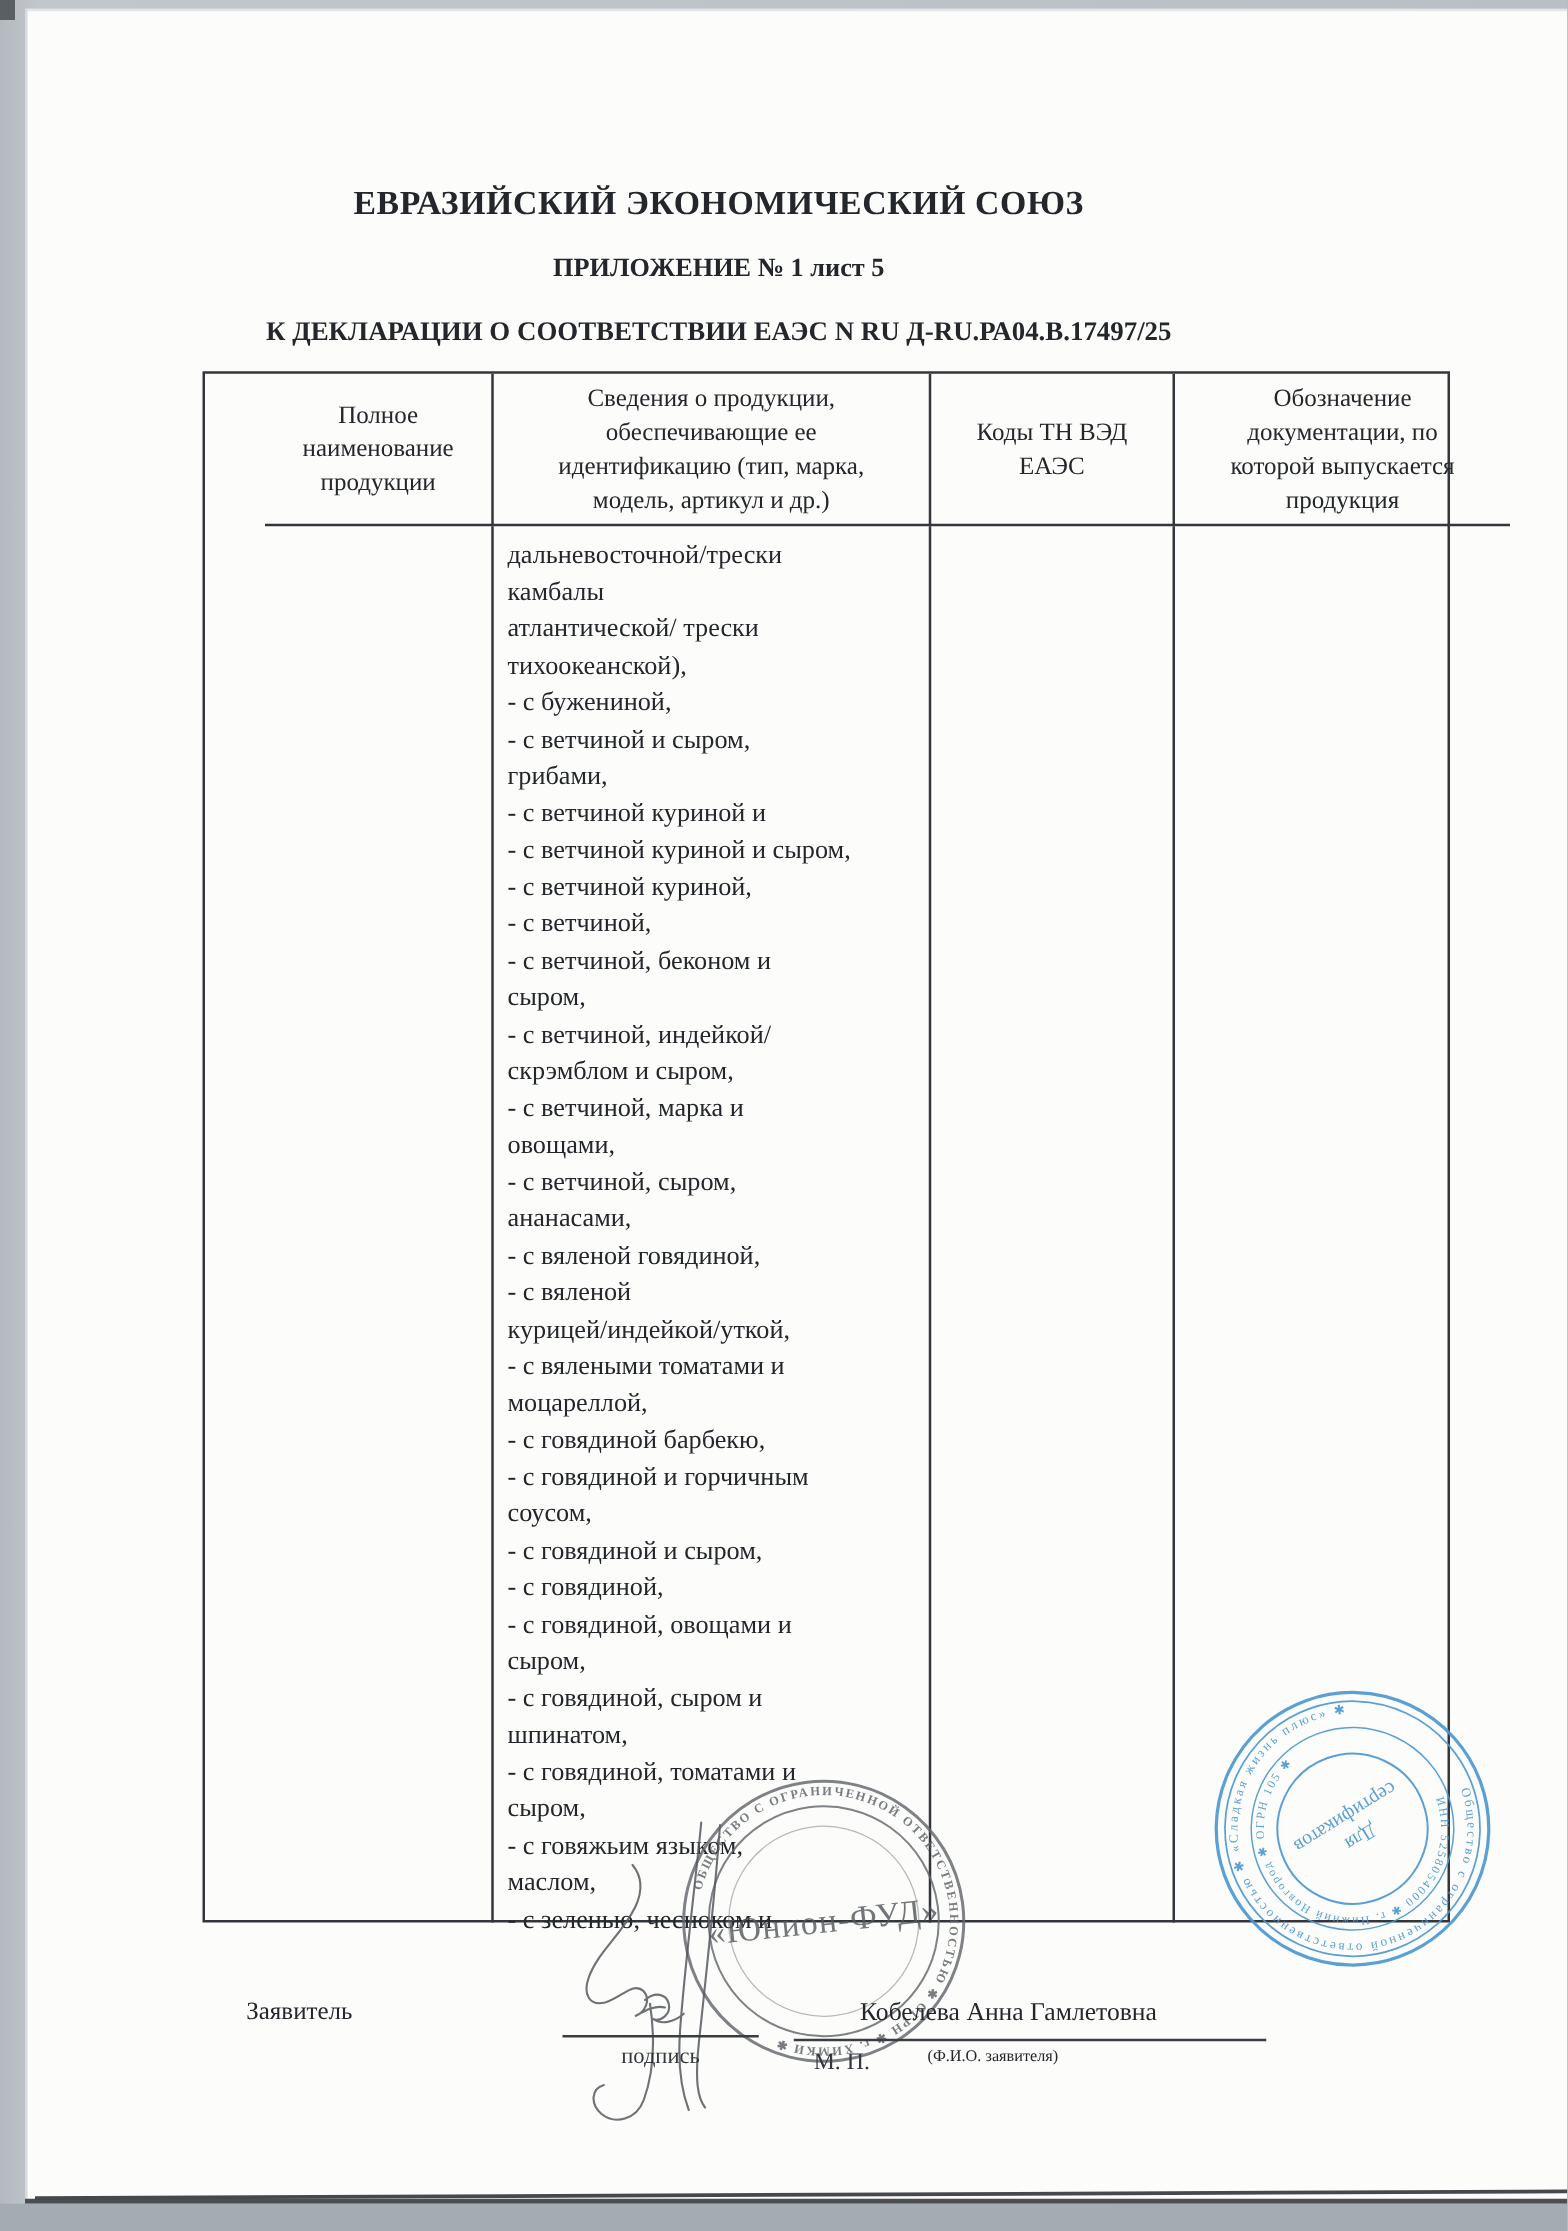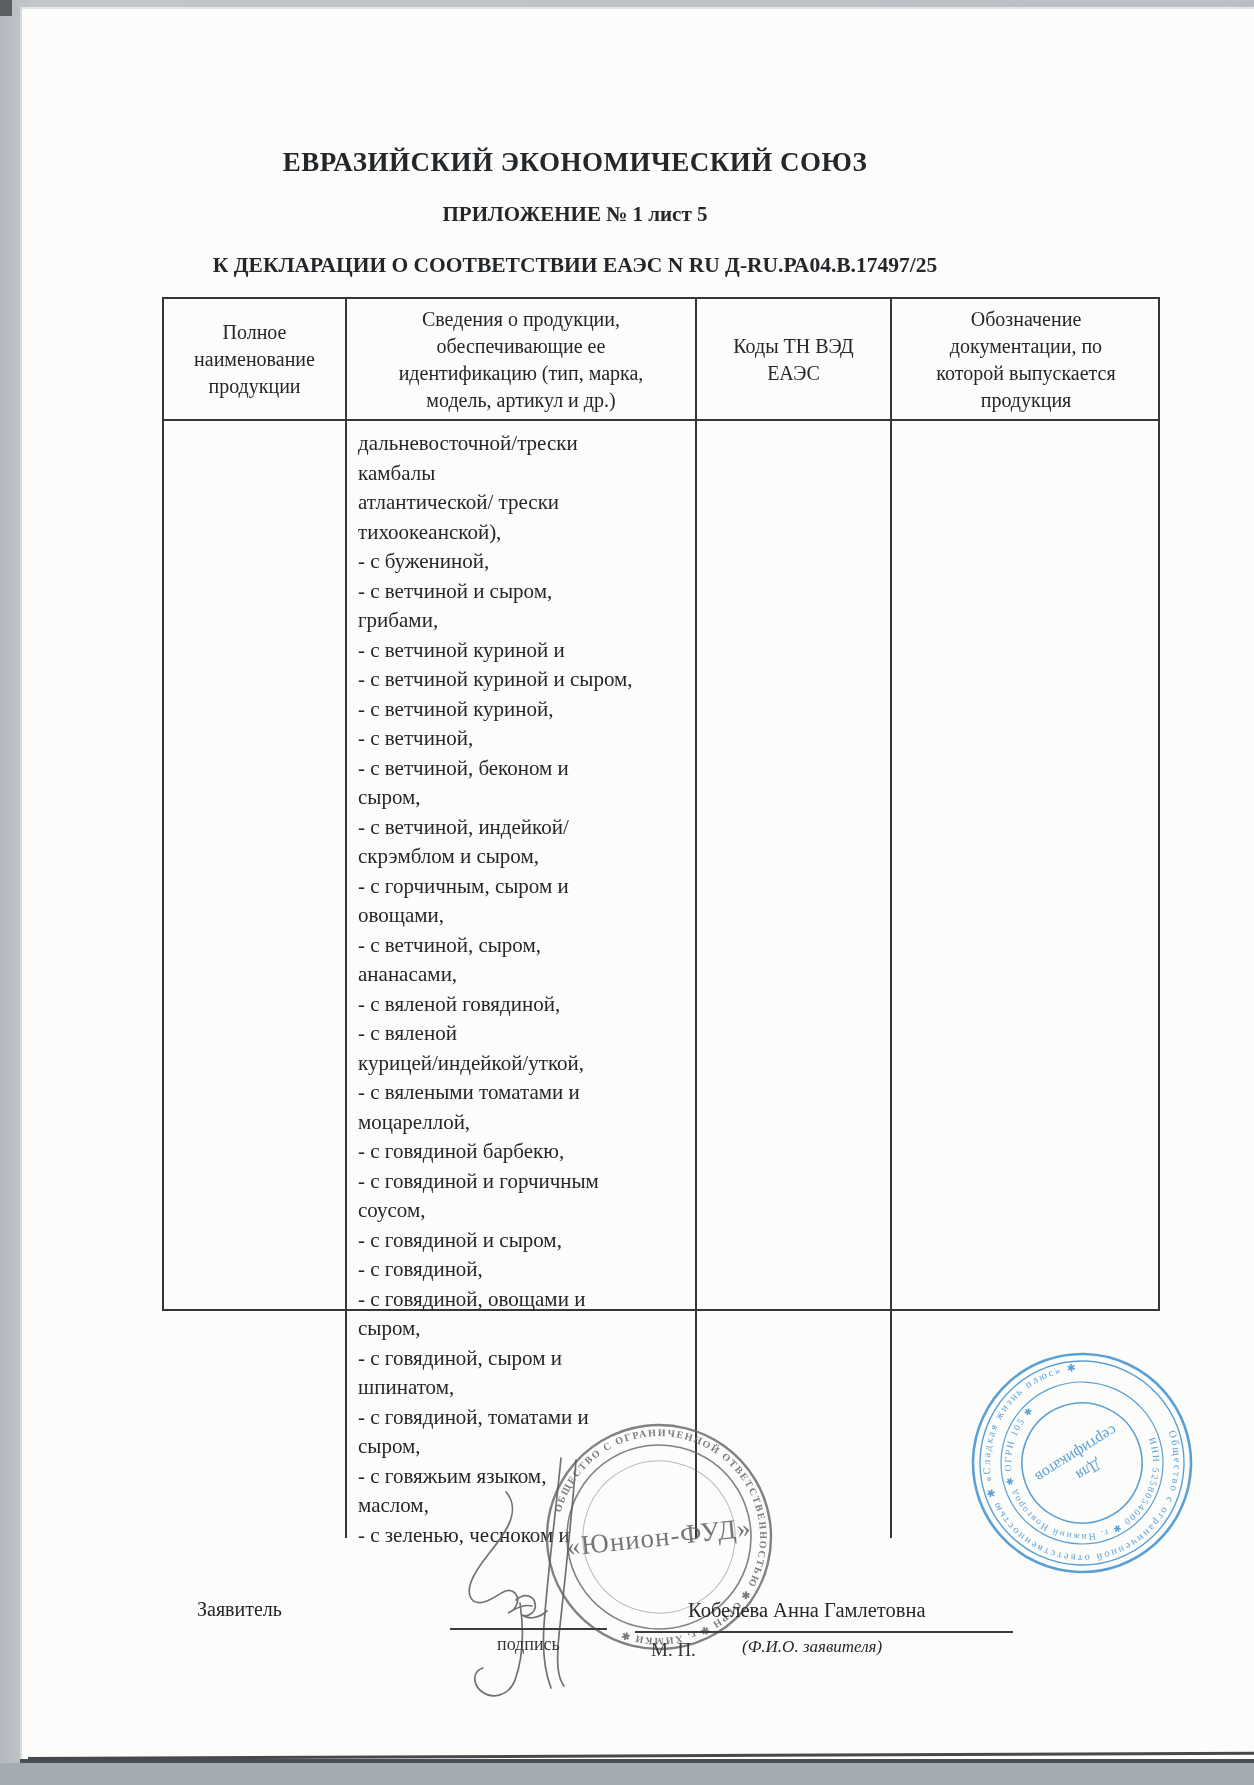--- a/index.html
+++ b/index.html
@@ -8,38 +8,38 @@
          font-family:"Liberation Serif","DejaVu Serif",serif;color:#23262b;}
   .paper{position:absolute;left:20px;top:7px;right:0;height:1752px;
          background:#fcfcfa;border-bottom:4px solid #4b4e52;
          box-shadow:inset 2px 0 0 #d8dbdd, inset 0 2px 0 #e3e5e6;}
   .scan-bottom{position:absolute;left:0;right:0;bottom:0;height:22px;background:#a4abb1;}
   .corner-mark{position:absolute;left:0;top:0;width:12px;height:16px;background:#5a5f64;}
   .titles{position:absolute;left:20px;top:0;width:1110px;text-align:center;}
   .t1{position:absolute;left:0;top:147px;width:100%;font-size:27px;font-weight:bold;letter-spacing:.5px;}
   .t2{position:absolute;left:0;top:202px;width:100%;font-size:21px;font-weight:bold;}
   .t3{position:absolute;left:0;top:253px;width:100%;font-size:21.5px;font-weight:bold;}
-  .doc-table{position:absolute;left:162px;top:297px;width:998px;height:1014px;
+  .doc-table{position:absolute;left:162px;top:297px;width:998px;height:1241px;
              border:2px solid #33363b;box-sizing:border-box;display:grid;
-             grid-template-columns:181px 350px 195px 270px;grid-template-rows:121px 1px 1117px;}
+             grid-template-columns:181px 350px 195px 270px;grid-template-rows:121px 1px 1117px;padding-left:48px;}
   .hcell{border-left:2px solid #33363b;display:flex;align-items:center;justify-content:center;
          text-align:center;font-size:20px;line-height:27px;white-space:pre-line;padding:2px 6px;box-sizing:border-box;}
   .hcell.first{border-left:none;}
   .hrule{grid-column:1 / 5;background:#33363b;height:2px;margin-top:-1px;}
   .bcell{border-left:2px solid #33363b;box-sizing:border-box;}
   .bcell.first{border-left:none;}
   .product-list{padding:8px 6px 0 11px;font-size:21px;line-height:29.5px;}
   .product-line{white-space:nowrap;}
   .sig-label{position:absolute;left:149px;top:1598px;font-size:20px;font-weight:normal;margin-left:48px;}
   .sig-line{position:absolute;left:450px;top:1628px;width:157px;height:2px;background:#3a3d42;}
   .sig-caption{position:absolute;left:497px;top:1634px;font-size:18px;color:#34373c;}
   .mp-caption{position:absolute;left:619px;top:1639px;font-size:19px;color:#34373c;margin-left:32px;}
   .name{position:absolute;left:688px;top:1599px;font-size:20.5px;}
   .name-line{position:absolute;left:635px;top:1631px;width:378px;height:2px;background:#3a3d42;}
-  .name-caption{position:absolute;left:742px;top:1637px;font-size:17px;font-style:italic;}
+  .name-caption{position:absolute;left:742px;top:1637px;font-size:13px;}
   .stamp{position:absolute;pointer-events:none;}
   .stamp-gray{left:505px;top:1383px;width:308px;height:308px;opacity:.82;}
   .stamp-blue{left:952px;top:1333px;width:260px;height:260px;opacity:.9;}
   .signature-svg{position:absolute;left:420px;top:1430px;width:210px;height:280px;opacity:.85;}
   .edge-line{position:absolute;left:28px;top:1757px;width:1226px;height:3px;background:#45484c;
              transform:rotate(-0.25deg);transform-origin:left center;}
 </style>
 </head>
 <body>
 
@@ -79,21 +79,21 @@
           <div class="product-line">- с ветчиной и сыром,</div>
           <div class="product-line">грибами,</div>
           <div class="product-line">- с ветчиной куриной и</div>
           <div class="product-line">- с ветчиной куриной и сыром,</div>
           <div class="product-line">- с ветчиной куриной,</div>
           <div class="product-line">- с ветчиной,</div>
           <div class="product-line">- с ветчиной, беконом и</div>
           <div class="product-line">сыром,</div>
           <div class="product-line">- с ветчиной, индейкой/</div>
           <div class="product-line">скрэмблом и сыром,</div>
-          <div class="product-line">- с горчичным, сыром и</div>
+          <div class="product-line">- с ветчиной, марка и</div>
           <div class="product-line">овощами,</div>
           <div class="product-line">- с ветчиной, сыром,</div>
           <div class="product-line">ананасами,</div>
           <div class="product-line">- с вяленой говядиной,</div>
           <div class="product-line">- с вяленой</div>
           <div class="product-line">курицей/индейкой/уткой,</div>
           <div class="product-line">- с вялеными томатами и</div>
           <div class="product-line">моцареллой,</div>
           <div class="product-line">- с говядиной барбекю,</div>
           <div class="product-line">- с говядиной и горчичным</div>

